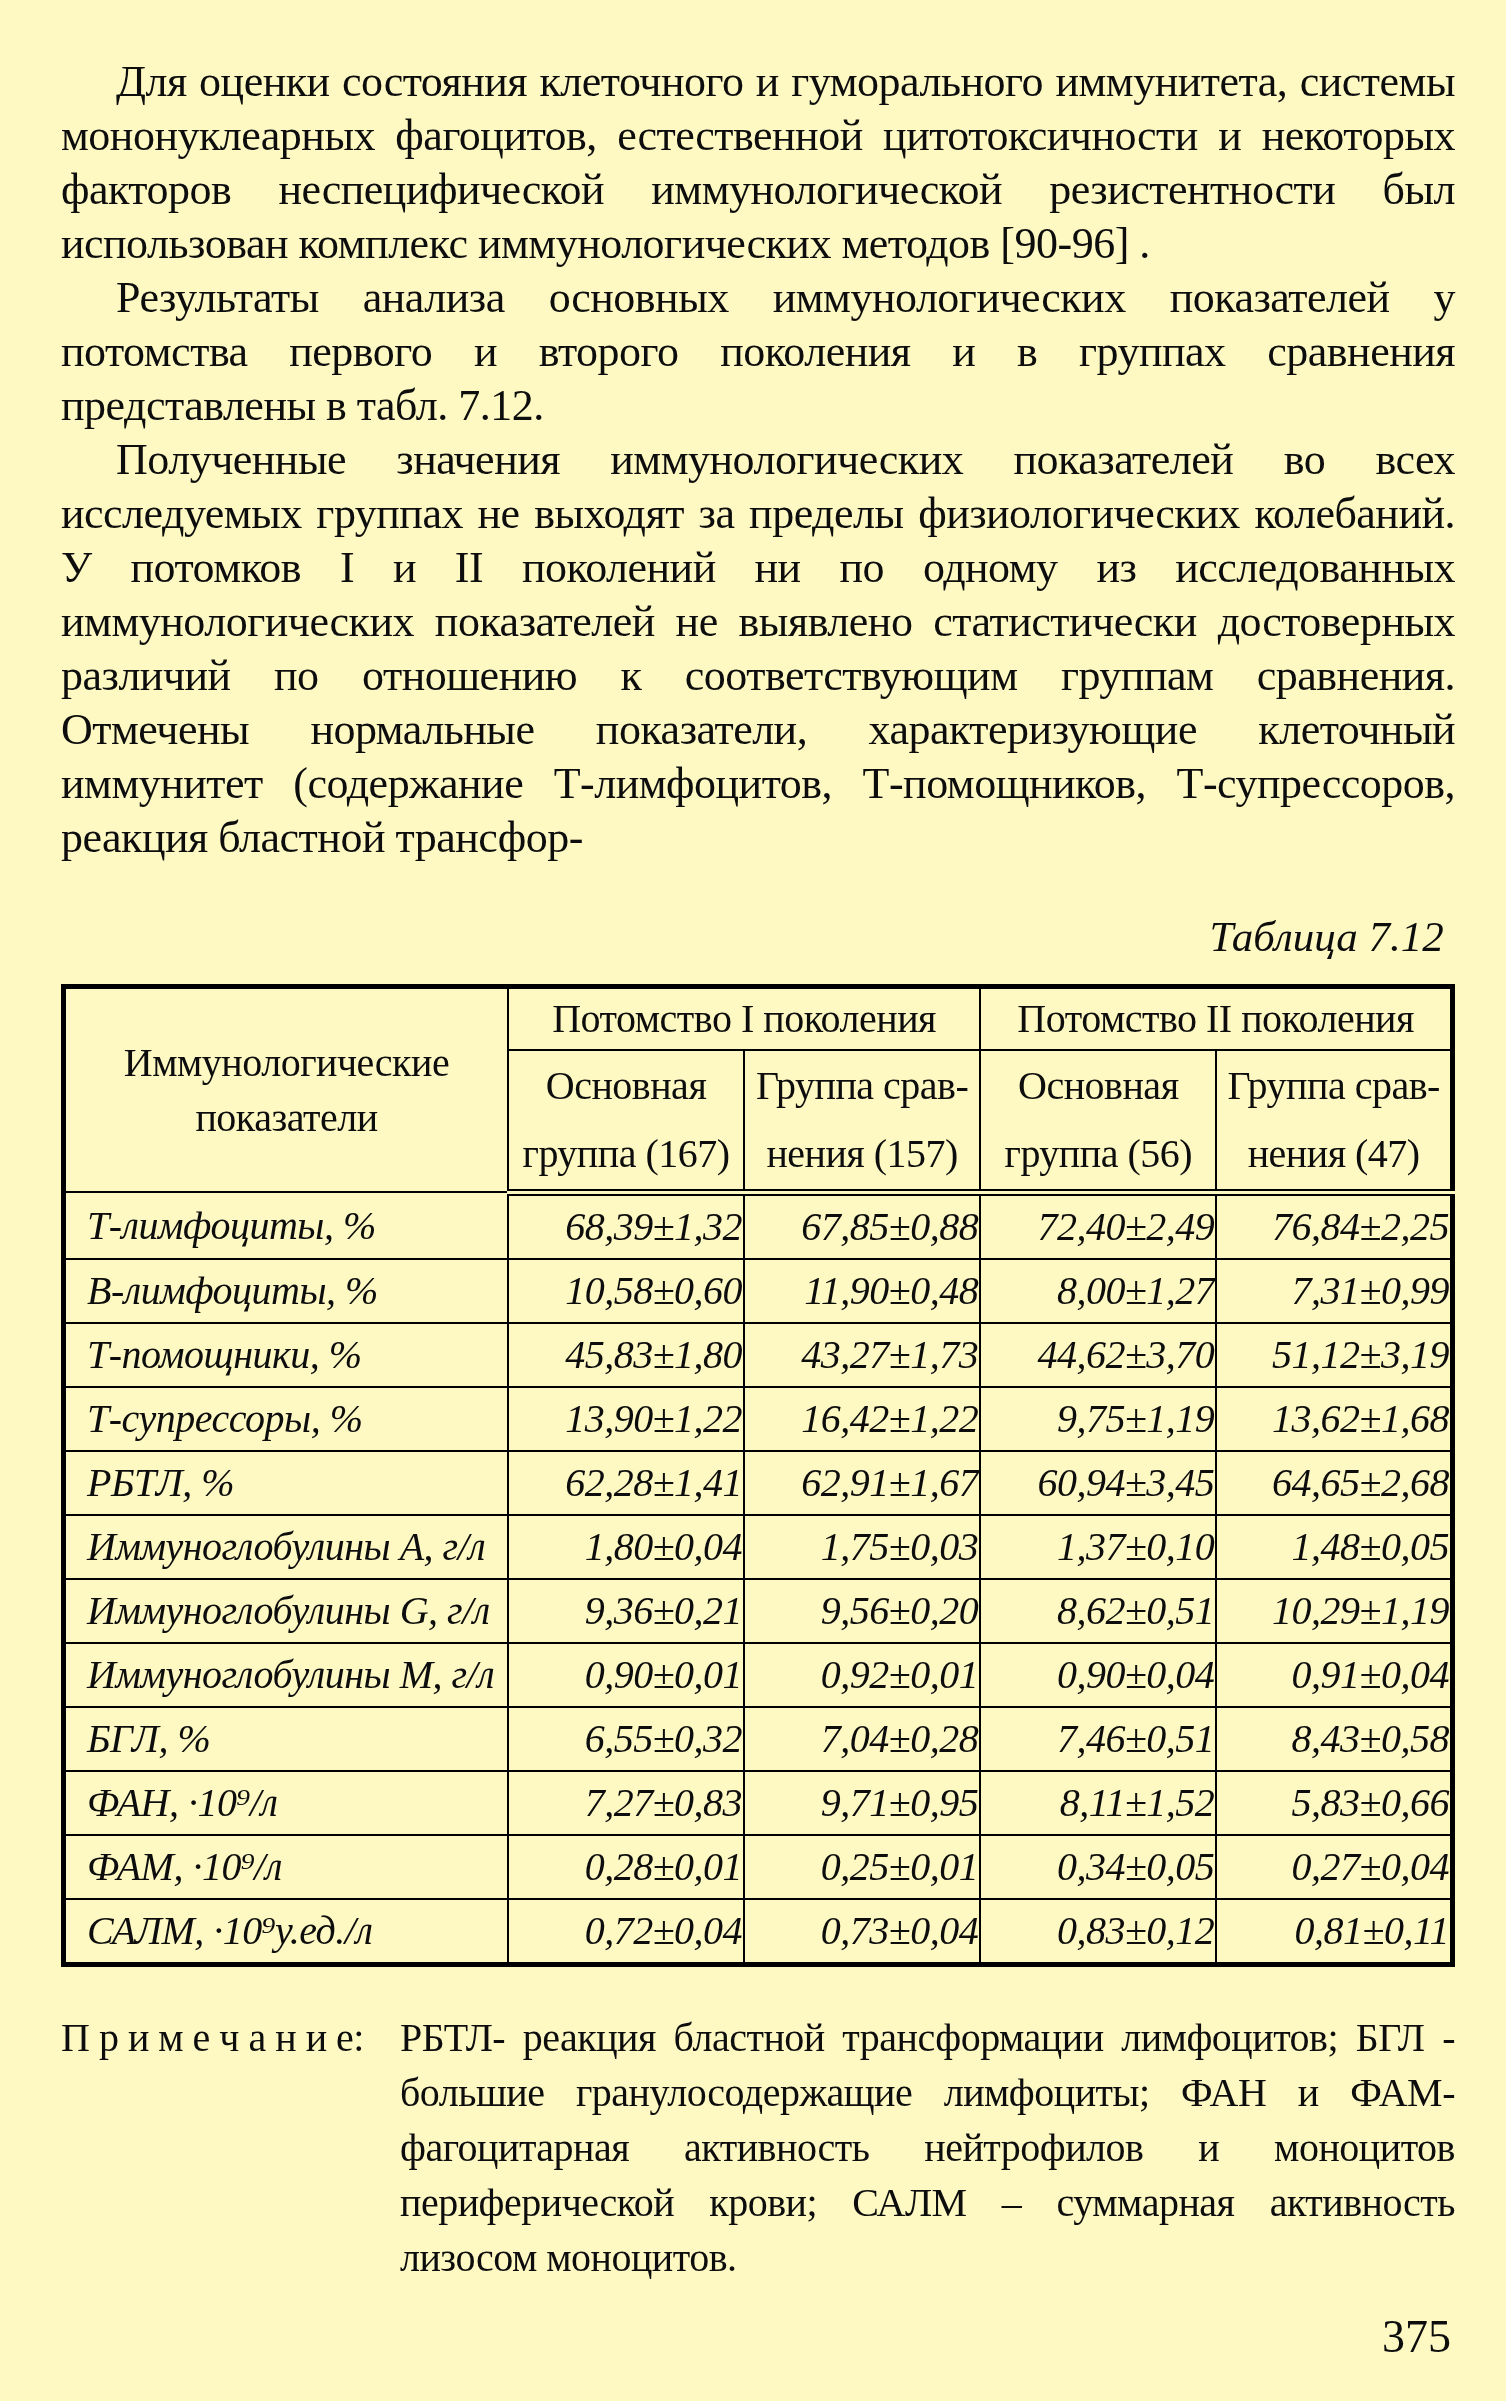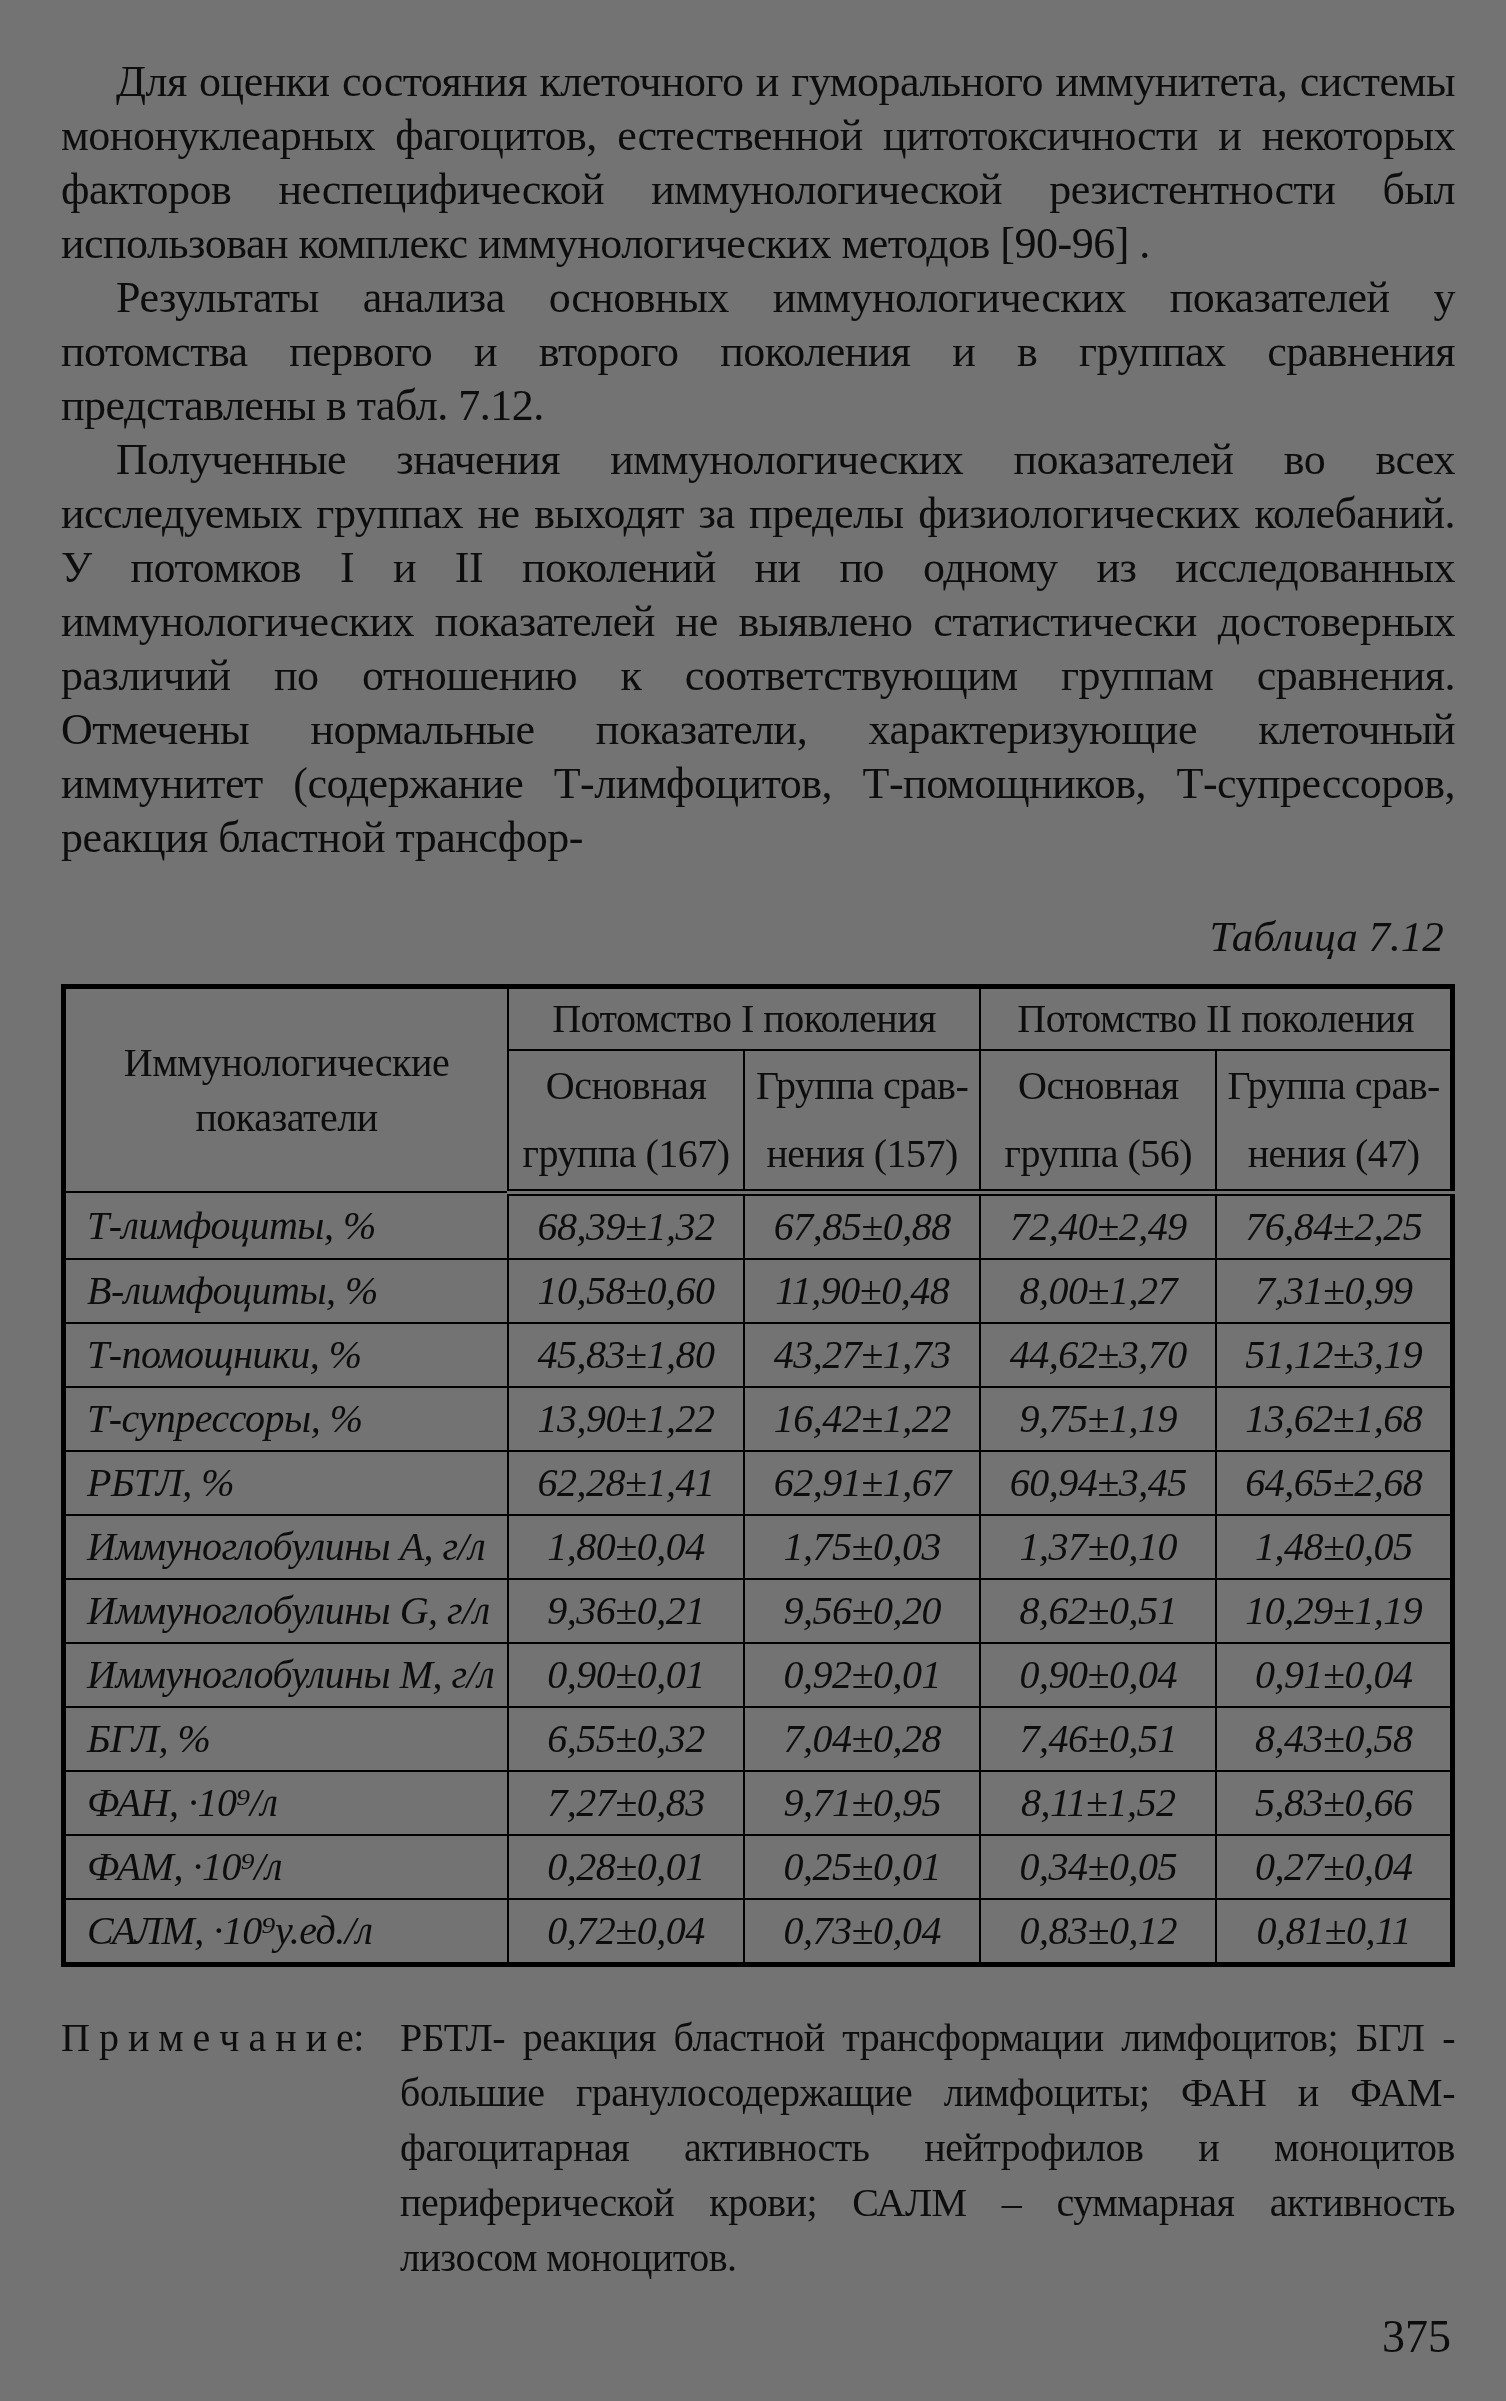--- a/index.html
+++ b/index.html
@@ -1,21 +1,21 @@
 <!DOCTYPE html>
 <html style="font-size:15px"><head>
 <meta charset="utf-8">
 <style>
   html, body { margin: 0; padding: 0; background: #e8e8e4; }
   .page {
     position: relative;
     width: 1507px;
     height: 2401px;
     margin: 0 auto;
-    background: #737373;
+    background: #fef9c3;
     color: #0d0d0d;
     font-family: "Liberation Serif", "DejaVu Serif", serif;
     box-sizing: border-box;
     padding: 55px 52px 0 61px;
     overflow: hidden;
   }
   .text-block p {
     margin: 0;
     font-size: 44px;
     line-height: 54px;
@@ -50,21 +50,21 @@
     font-weight: normal;
     font-size: 40px;
     letter-spacing: -0.5px;
   }
   thead th { text-align: center; white-space: pre-line; }
   tr.group-row th { height: 58px; }
   tr.sub-row th { height: 104px; line-height: 68px; border-bottom: 7.5px double #000; }
   th.indicators-header { line-height: 55px; }
   tbody td { border-top: 7.5px double #000; height: 60px; font-style: italic; }
   tbody td.row-label { text-align: left; padding-left: 21px; }
-  tbody td.val { text-align: center; }
+  tbody td.val { text-align: right; }
   .note {
     display: flex;
     margin-top: 43px;
     font-size: 40px;
     line-height: 55px;
     letter-spacing: -0.5px;
   }
   .note .note-label { flex: 0 0 339px; white-space: nowrap; }
   .note .note-text { flex: 1; text-align: justify; }
   .page-number {

